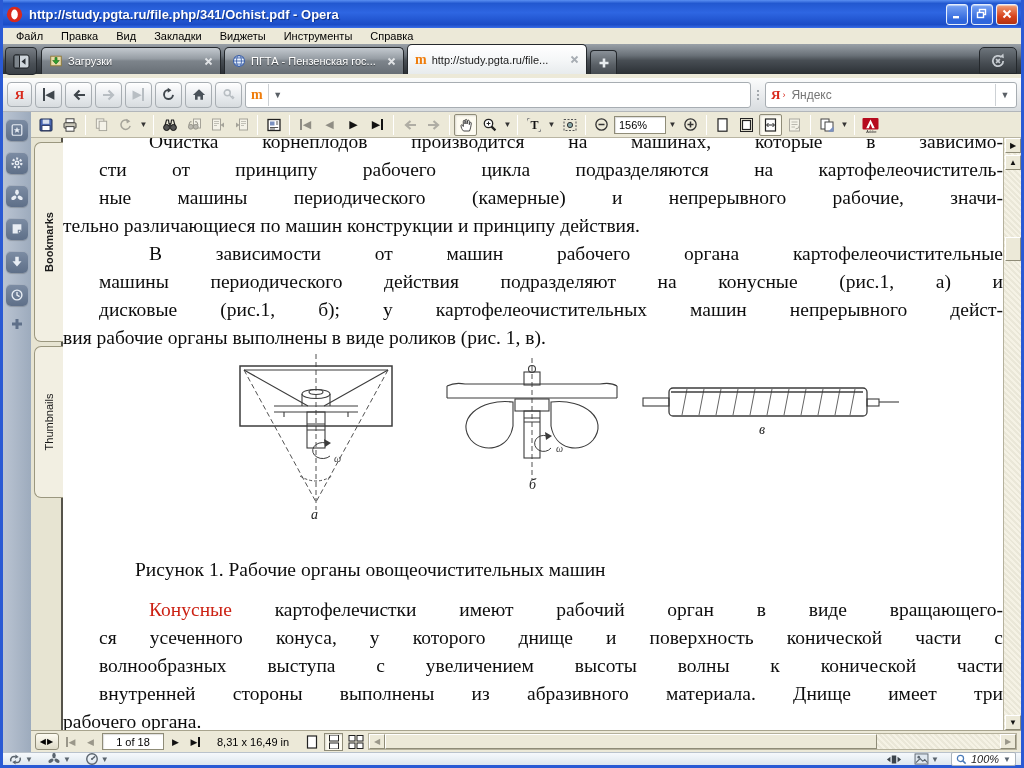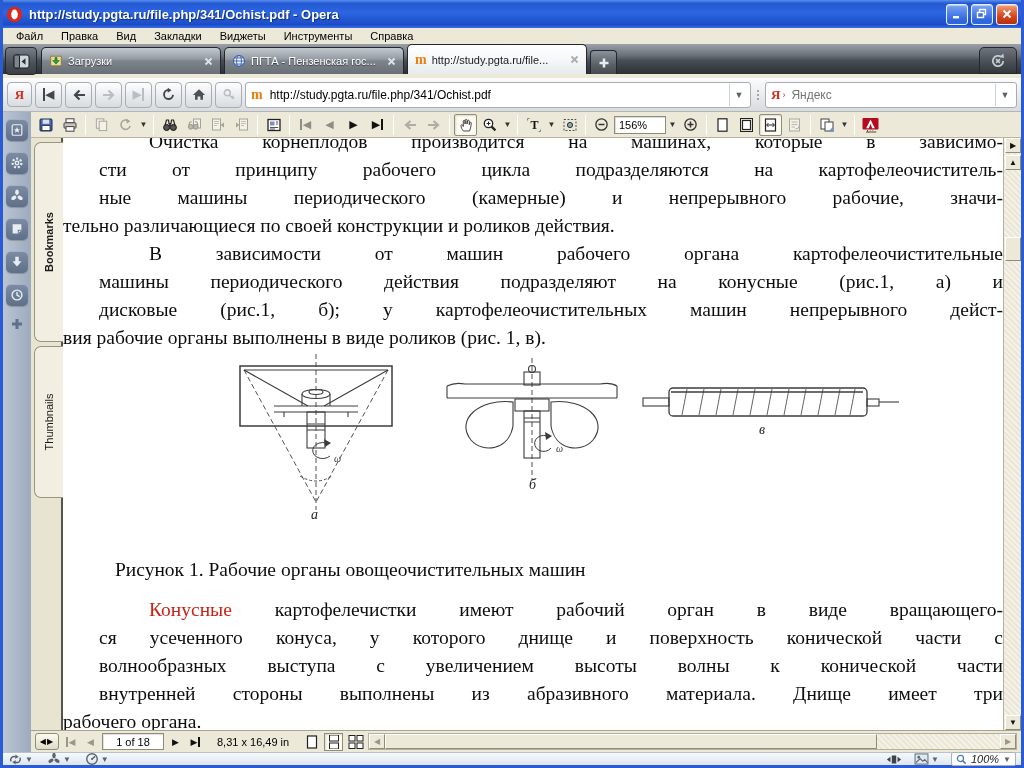--- a/index.html
+++ b/index.html
@@ -243,21 +243,20 @@
         </svg>
       </span>
     <span class="sqbtn dis">
       <svg width="14" height="14" viewBox="0 0 16 16">
         <circle cx="6" cy="5.5" r="3.4" fill="none" stroke="#b8bec3" stroke-width="1.8"></circle>
         <path d="M8.4,8 L13,12.6 M11,10.6 L12.6,9 M12.2,12 L13.8,10.4" stroke="#b8bec3" stroke-width="1.6" fill="none"></path>
         </svg>
       </span>
     <div class="field" style="flex:1;">
       <span style="font-family:'Liberation Serif',serif;font-weight:bold;font-size:14px;color:#ef7d0c;margin-right:5px;line-height:1;">m</span>
-      <input style="flex: 1 1 0%; color: rgb(0, 0, 0);" value="http://study.pgta.ru/file.php/341/Ochist.pdf">
       <span class="drop">▼</span>
     </div>
     <span class="vdots">
         <i></i>
         <i></i>
         <i></i>
       </span>
     <div class="field" style="width:252px;">
       <span style="color:#d8291c;font-family:'Liberation Serif',serif;font-weight:bold;font-size:13px;margin-right:2px;">Я</span>
       <span style="color:#d8291c;font-size:9px;margin-right:4px;">›</span>
@@ -503,21 +502,21 @@
           <div class="vtab b2">
               <span>Thumbnails</span>
             </div>
         </div>
 
         <div class="docpage">
           <div class="textblock pblock" style="top:-10px">
             <div class="line just ind">Очистка корнеплодов производится на машинах, которые в зависимо-</div>
             <div class="line just">сти от принципу рабочего цикла подразделяются на картофелеочиститель-</div>
             <div class="line just">ные машины периодического (камерные) и непрерывного рабочие, значи-</div>
-            <div class="line">тельно различающиеся по своей конструкции и роликов действия.</div>
+            <div class="line">тельно различающиеся по машин конструкции и принципу действия.</div>
           </div>
           <div class="textblock pblock" style="top:102px">
             <div class="line just ind">В зависимости от машин рабочего органа картофелеочистительные</div>
             <div class="line just">машины периодического действия подразделяют на конусные (рис.1, а) и</div>
             <div class="line just">дисковые (рис.1, б); у картофелеочистительных машин непрерывного дейст-</div>
             <div class="line">вия рабочие органы выполнены в виде роликов (рис. 1, в).</div>
           </div>
 
           <div class="figwrap">
             <svg width="680" height="172" viewBox="0 0 680 172" stroke="#3c3c3c" fill="none" stroke-width="1.1">
@@ -563,21 +562,21 @@
                 <path d="M30,10 H222" stroke-width="1.6"></path>
                 <path d="M46,7 L41,33 M63,7 L58,33 M80,7 L75,33 M97,7 L92,33 M114,7 L109,33 M131,7 L126,33 M148,7 L143,33 M165,7 L160,33 M182,7 L177,33 M199,7 L194,33 M214,7 L209,33" stroke-width=".8"></path>
                 <rect x="226" y="17" width="12" height="7"></rect>
                 <path d="M238,20 H258"></path>
                 <text class="fig" x="118" y="52" font-size="14" fill="#222" stroke="none">в</text>
               </g>
             </svg>
           </div>
 
           <div class="textblock pblock" style="top:418px">
-            <div class="line" style="padding-left:52px">Рисунок 1. Рабочие органы овощеочистительных машин</div>
+            <div class="line" style="padding-left:72px">Рисунок 1. Рабочие органы овощеочистительных машин</div>
           </div>
 
           <div class="textblock pblock" style="top:458px">
             <div class="line just ind"><span class="red">Конусные</span> <span>картофелечистки имеют рабочий орган в виде вращающего-</span></div>
             <div class="line just">ся усеченного конуса, у которого днище и поверхность конической части с</div>
             <div class="line just">волнообразных выступа с увеличением высоты волны к конической части</div>
             <div class="line just">внутренней стороны выполнены из абразивного материала. Днище имеет три</div>
             <div class="line">рабочего органа.</div>
           </div>
         </div>

